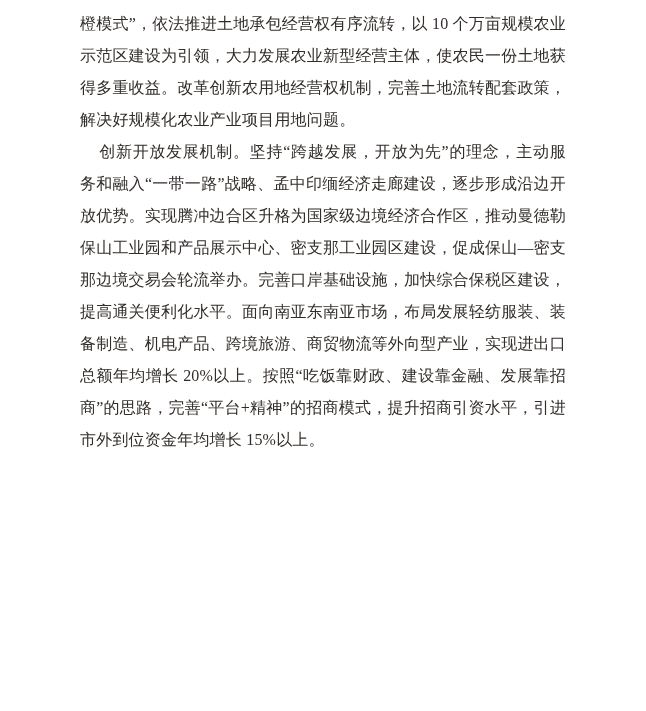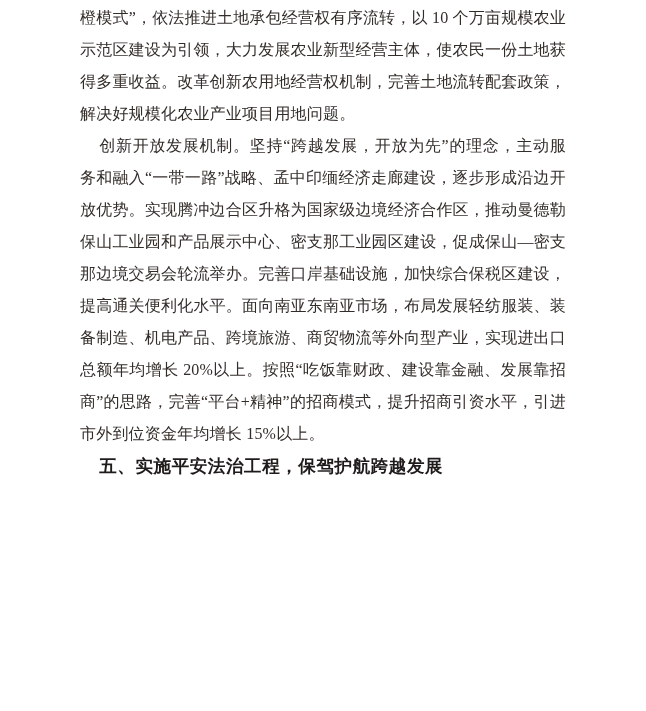--- a/index.html
+++ b/index.html
@@ -9,21 +9,21 @@
   }
   body {
     width: 646px;
     height: 711px;
     overflow: hidden;
   }
   .page {
     box-sizing: border-box;
     width: 646px;
     height: 711px;
-    padding: 2px 80px 0 80px;
+    padding: 8px 80px 0 80px;
     background: #ffffff;
     font-family: "Liberation Serif", "DejaVu Serif", serif;
     font-size: 16px;
     line-height: 32px;
     letter-spacing: 0.2px;
     color: #332d2a;
   }
   .para {
     margin: 0;
     text-align: justify;
@@ -44,14 +44,13 @@
     text-indent: 1.1em;
     text-align: left;
   }
 </style>
 </head>
 <body>
 
 <div class="page">
   <p class="para">橙模式”，依法推进土地承包经营权有序流转，以 10 个万亩规模农业示范区建设为引领，大力发展农业新型经营主体，使农民一份土地获得多重收益。改革创新农用地经营权机制，完善土地流转配套政策，解决好规模化农业产业项目用地问题。</p>
   <p class="para indent">创新开放发展机制。坚持“跨越发展，开放为先”的理念，主动服务和融入“一带一路”战略、孟中印缅经济走廊建设，逐步形成沿边开放优势。实现腾冲边合区升格为国家级边境经济合作区，推动曼德勒保山工业园和产品展示中心、密支那工业园区建设，促成保山—密支那边境交易会轮流举办。完善口岸基础设施，加快综合保税区建设，提高通关便利化水平。面向南亚东南亚市场，布局发展轻纺服装、装备制造、机电产品、跨境旅游、商贸物流等外向型产业，实现进出口总额年均增长 20%以上。按照“吃饭靠财政、建设靠金融、发展靠招商”的思路，完善“平台+精神”的招商模式，提升招商引资水平，引进市外到位资金年均增长 15%以上。</p>
-  <h2 class="heading">五、实施平安法治工程，保驾护航跨越发展</h2>
 </div>
 
 </body></html>

